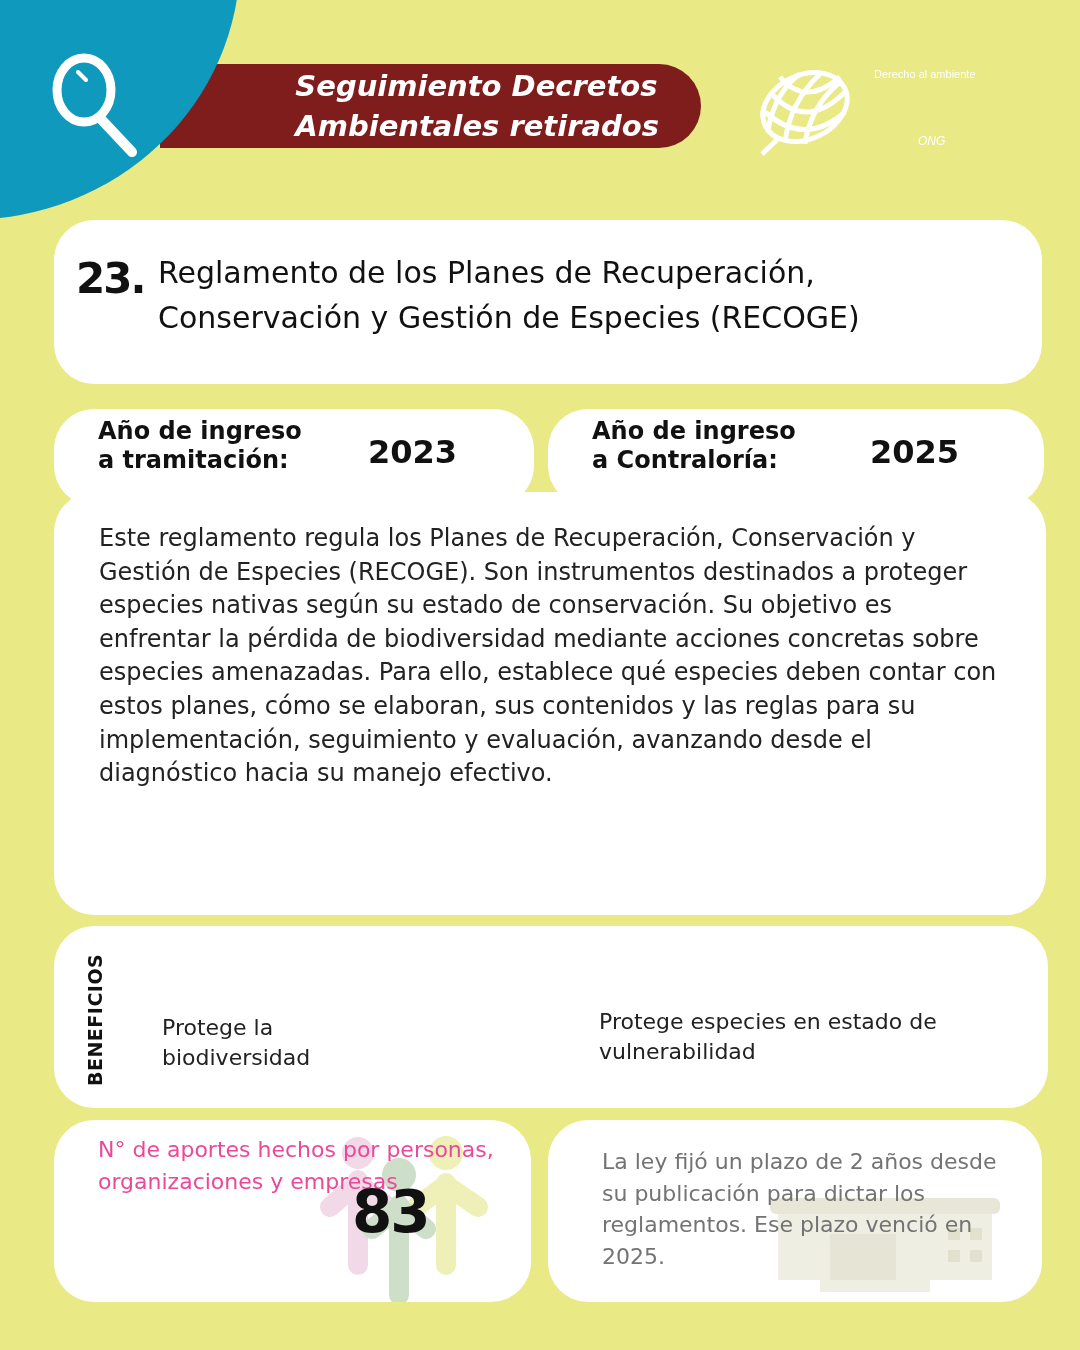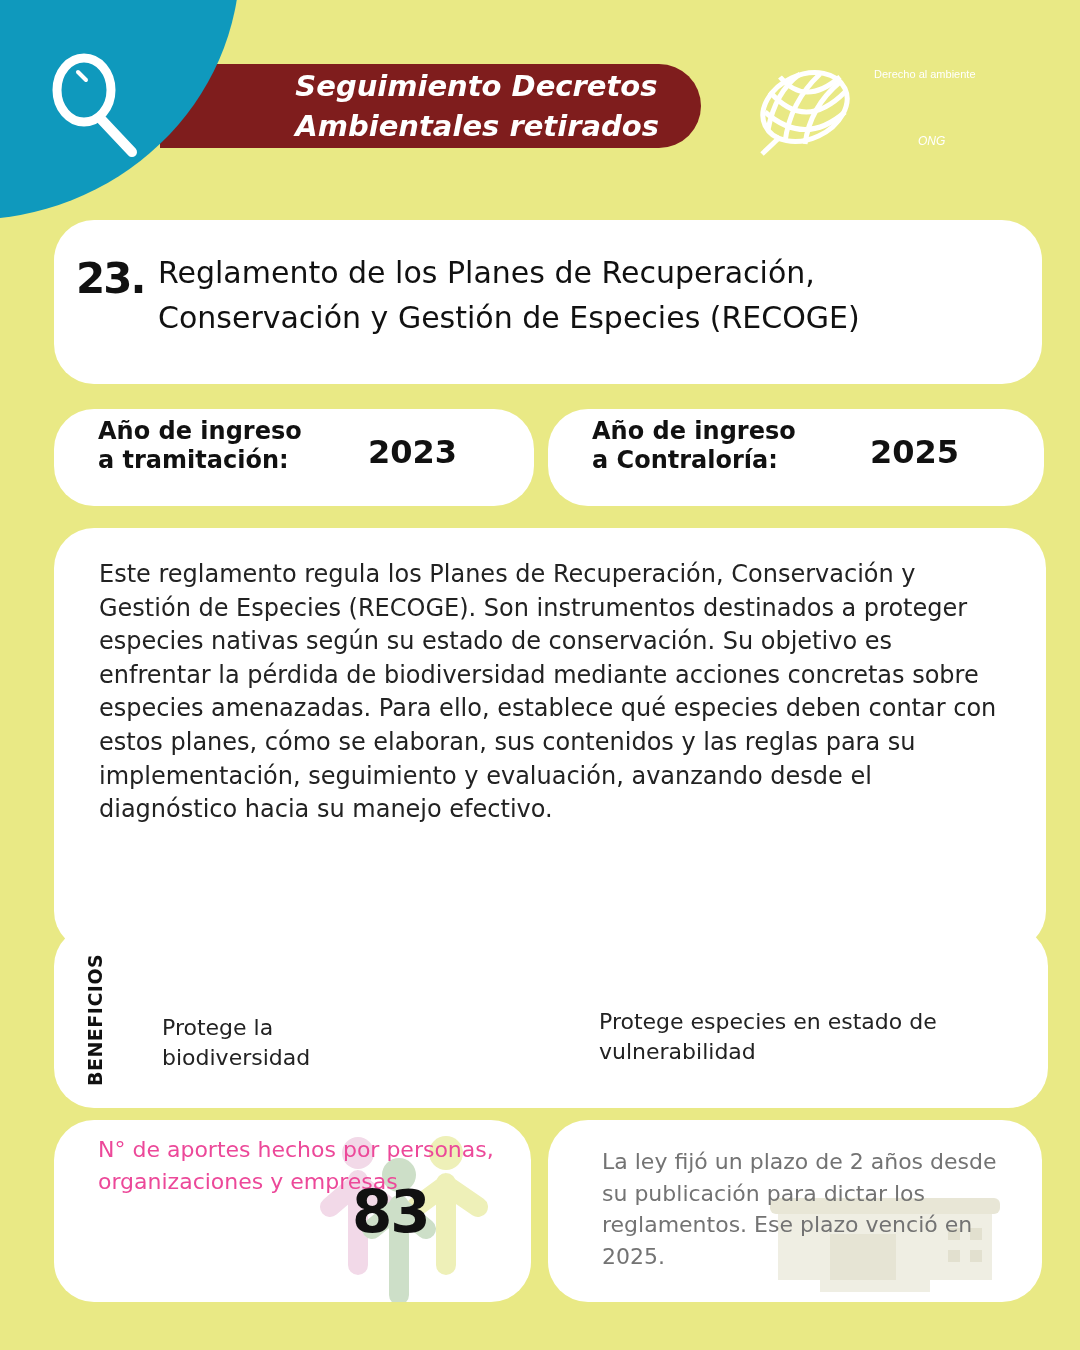--- a/index.html
+++ b/index.html
@@ -45,21 +45,21 @@
   .title-num { position:absolute; left:22px; top:34px; font-size:42px; font-weight:bold; letter-spacing:-2px; }
   .title-text { position:absolute; left:104px; top:30px; width:860px; font-size:30px; font-weight:normal; line-height:45px; }
 
   .year-card-1 { left: 54px; top: 409px; width: 480px; height: 97px; }
   .year-card-2 { left: 548px; top: 409px; width: 496px; height: 97px; }
   .year-label { position:absolute; left:44px; top:8px; font-size:24px; font-weight:bold; line-height:29px; white-space: pre-line; }
   .year-value { position:absolute; top:24px; font-size:32px; font-weight:bold;text-align:right; }
   .year-card-1 .year-value { left:314px; }
   .year-card-2 .year-value { left:322px; }
 
-  .desc-card { left: 54px; top: 528px; width: 992px; height: 423px; padding-left: 16px; }
+  .desc-card { left: 54px; top: 492px; width: 992px; height: 423px; padding-left: 16px; }
   .desc-text { position:absolute; left:45px; top:30px; width:900px; font-size:24px; line-height:33.6px; color:#222; }
 
   .benefits-card { left: 54px; top: 926px; width: 994px; height: 182px; }
   .benefits-label {
     position:absolute; left:30px; top:160px; transform-origin: left top; transform: rotate(-90deg);
     font-size:19px; font-weight:bold; letter-spacing:0.5px; white-space:nowrap;
   }
   .benefit { position:absolute; font-size:22px; line-height:30px; color:#222;margin-top:28px; }
   .benefit-1 { left:108px; top:59px; width:260px; }
   .benefit-2 { left:545px; top:53px; width:360px; }

